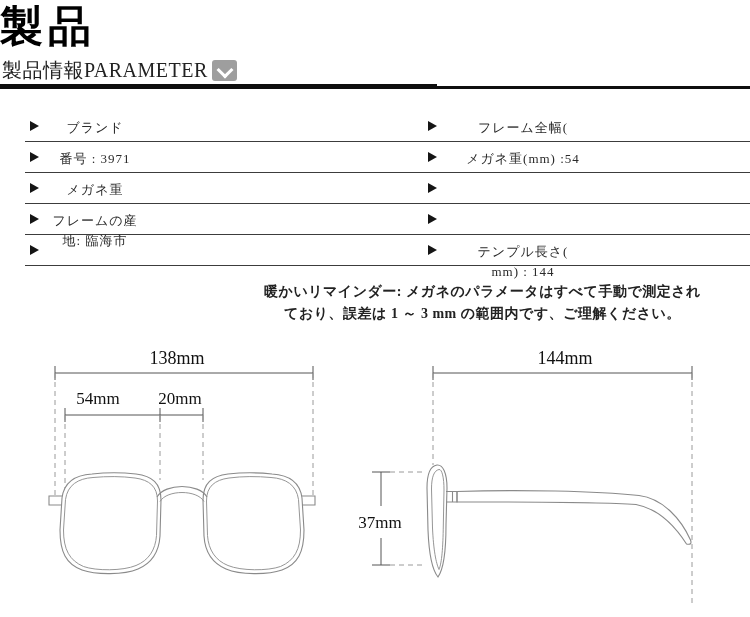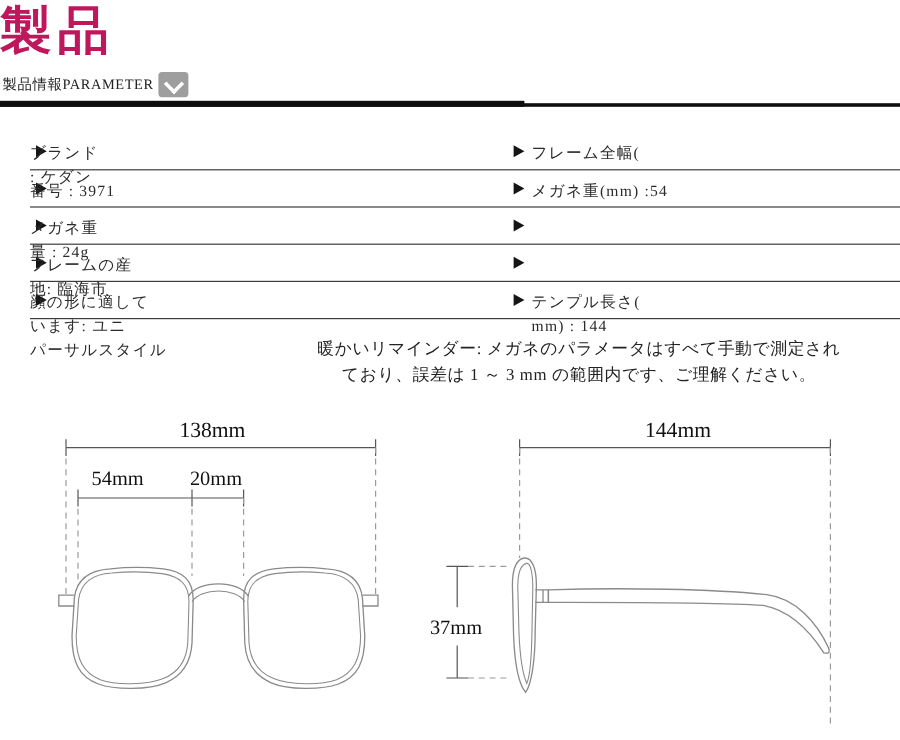--- a/index.html
+++ b/index.html
@@ -4,25 +4,25 @@
 <style>
   html,body{margin:0;padding:0;}
   body{
     width:750px;height:617px;position:relative;overflow:hidden;
     background:#ffffff;color:#1a1a1a;
     font-family:"Liberation Serif","DejaVu Serif",serif;
   }
   
   .page-title{
     position:absolute;left:0px;top:2px;margin:0;
-    font-size:43px;font-weight:bold;letter-spacing:5px;line-height:1.15;color:#be185d;
+    font-size:43px;font-weight:bold;letter-spacing:5px;line-height:1.15;color:#000000;
   }
   .tabbar{
     position:absolute;left:2px;top:56px;height:28px;
-    display:flex;align-items:center;font-size:12px;color:#222;letter-spacing:0.5px;
+    display:flex;align-items:center;font-size:20px;color:#222;letter-spacing:0.5px;
   }
   .chev-box{
     display:inline-block;width:25px;height:21px;margin-left:4px;
     background:#9e9e9e;border-radius:3px;position:relative;cursor:pointer;
   }
   .chev-box::after{
     content:"";position:absolute;left:7px;top:4px;width:9px;height:9px;
     border-right:3.5px solid #fff;border-bottom:3.5px solid #fff;
     transform:rotate(45deg);
   }
@@ -33,30 +33,30 @@
   .params{position:absolute;left:25px;top:111px;width:725px;}
   .prow{position:relative;height:30px;border-bottom:1px solid #3c3c3c;overflow:visible;}
   .arrow{
     position:absolute;top:10px;width:0;height:0;
     border-top:5px solid transparent;border-bottom:5px solid transparent;
     border-left:9px solid #151515;
   }
   .arrow.l{left:5px;}
   .arrow.r{left:403px;}
   .ptext{
-    position:absolute;top:7px;
+    position:absolute;top:7px;text-align:center;
     font-size:13px;line-height:20px;color:#2a2a2a;letter-spacing:1px;z-index:2;
   }
   .ptext.l{left:0px;width:140px;}
   .ptext.r{left:418px;width:160px;}
 
   
   .reminder{
     position:absolute;left:235px;top:281px;width:495px;
-    font-size:14px;line-height:22px;text-align:center;color:#222;letter-spacing:0.5px;
+    font-size:14px;line-height:22px;text-align:center;color:#222;letter-spacing:0.5px;font-weight:bold;
   }
 
   
   .diagram{position:absolute;}
   .diagram.front{left:30px;top:340px;}
   .diagram.side{left:350px;top:340px;}
   svg text{fill:#111;font-family:"Liberation Serif","DejaVu Serif",serif;}
   .dimtxt{font-size:18px;}
   .dimtxt-s{font-size:17px;}
 </style>
@@ -70,21 +70,20 @@
 </div>
 <div class="rule-active"></div>
 <div class="rule-full"></div>
 
 <div class="params">
 
   <div class="prow">
     <span class="arrow l"></span>
     <div class="ptext l">
       <div>ブランド</div>
-      <div>: ケダン</div>
     </div>
     <span class="arrow r"></span>
     <div class="ptext r">
       <div>フレーム全幅(</div>
     </div>
   </div>
 
   <div class="prow">
     <span class="arrow l"></span>
     <div class="ptext l">
@@ -93,41 +92,35 @@
     <span class="arrow r"></span>
     <div class="ptext r">
       <div>メガネ重(mm) :54</div>
     </div>
   </div>
 
   <div class="prow">
     <span class="arrow l"></span>
     <div class="ptext l">
       <div>メガネ重</div>
-      <div>量 : 24g</div>
     </div>
     <span class="arrow r"></span>
   </div>
 
   <div class="prow">
     <span class="arrow l"></span>
     <div class="ptext l">
       <div>フレームの産</div>
       <div>地: 臨海市</div>
     </div>
     <span class="arrow r"></span>
   </div>
 
   <div class="prow">
     <span class="arrow l"></span>
-    <div class="ptext l">
-      <div>顔の形に適して</div>
-      <div>います: ユニ</div>
-      <div>パーサルスタイル</div>
-    </div>
     <span class="arrow r"></span>
     <div class="ptext r">
       <div>テンプル長さ(</div>
       <div>mm) : 144</div>
     </div>
   </div>
 </div>
 
 <div class="reminder">
   <div>暖かいリマインダー: メガネのパラメータはすべて手動で測定され</div>

